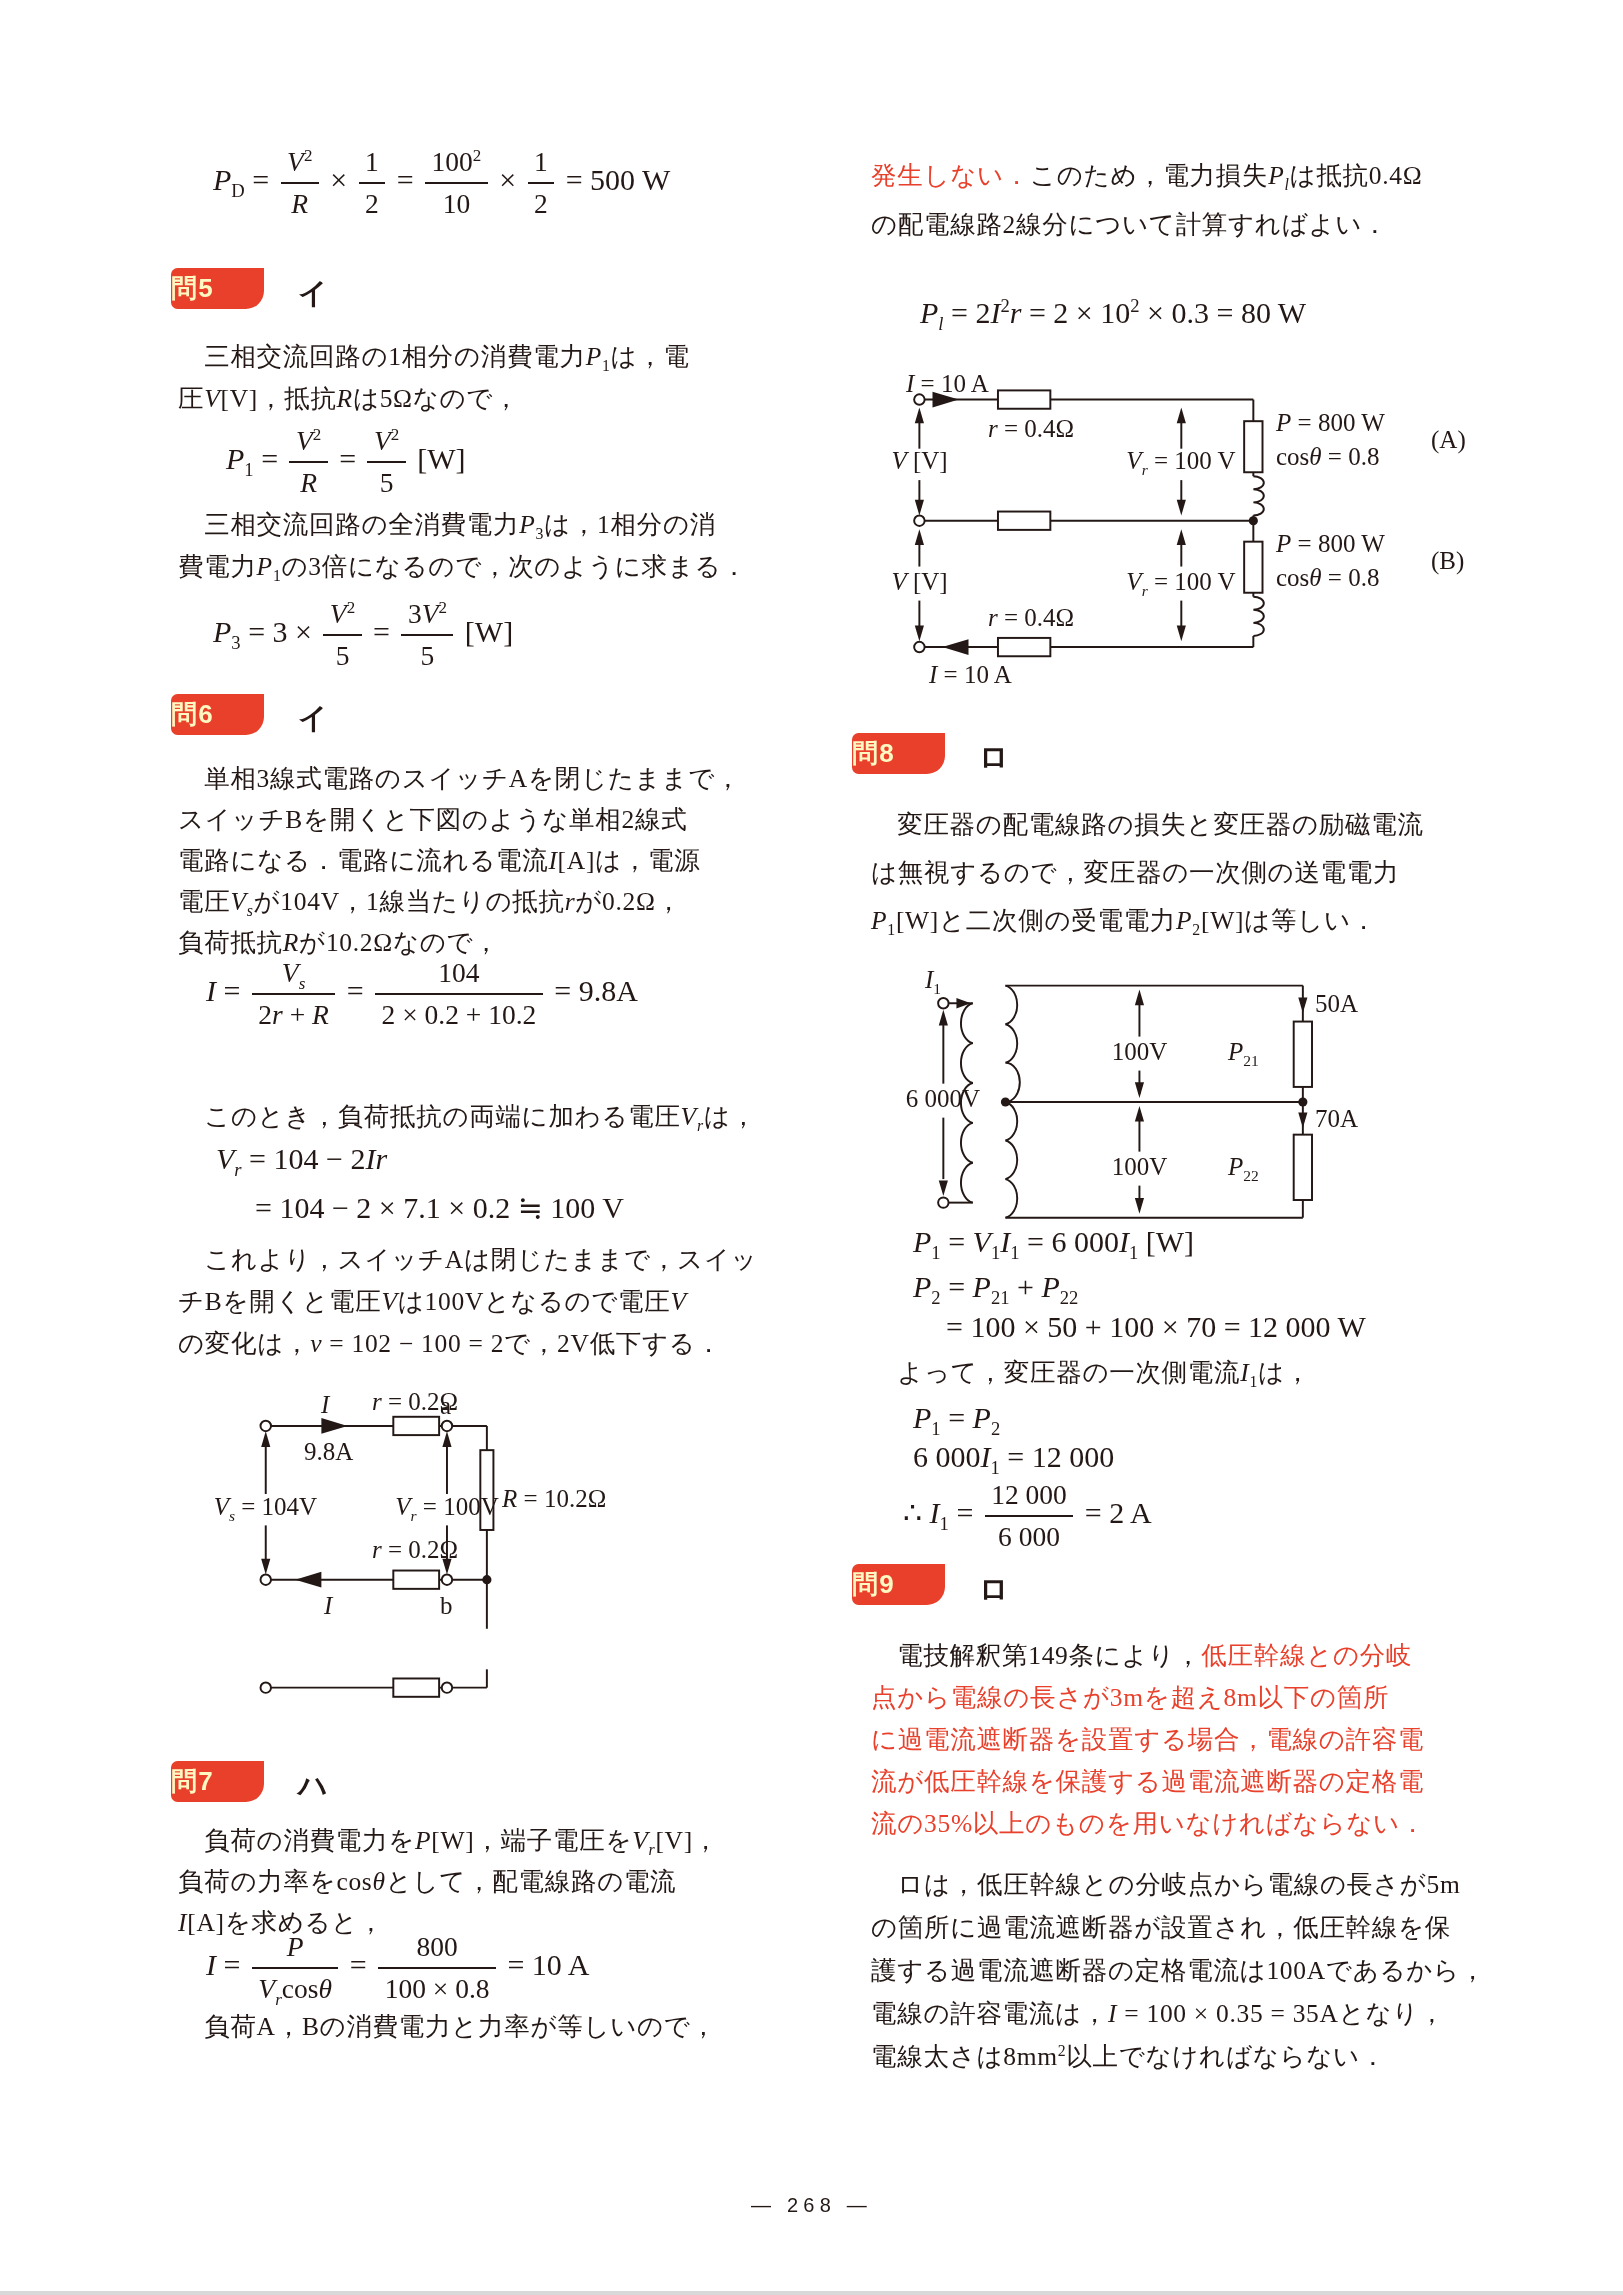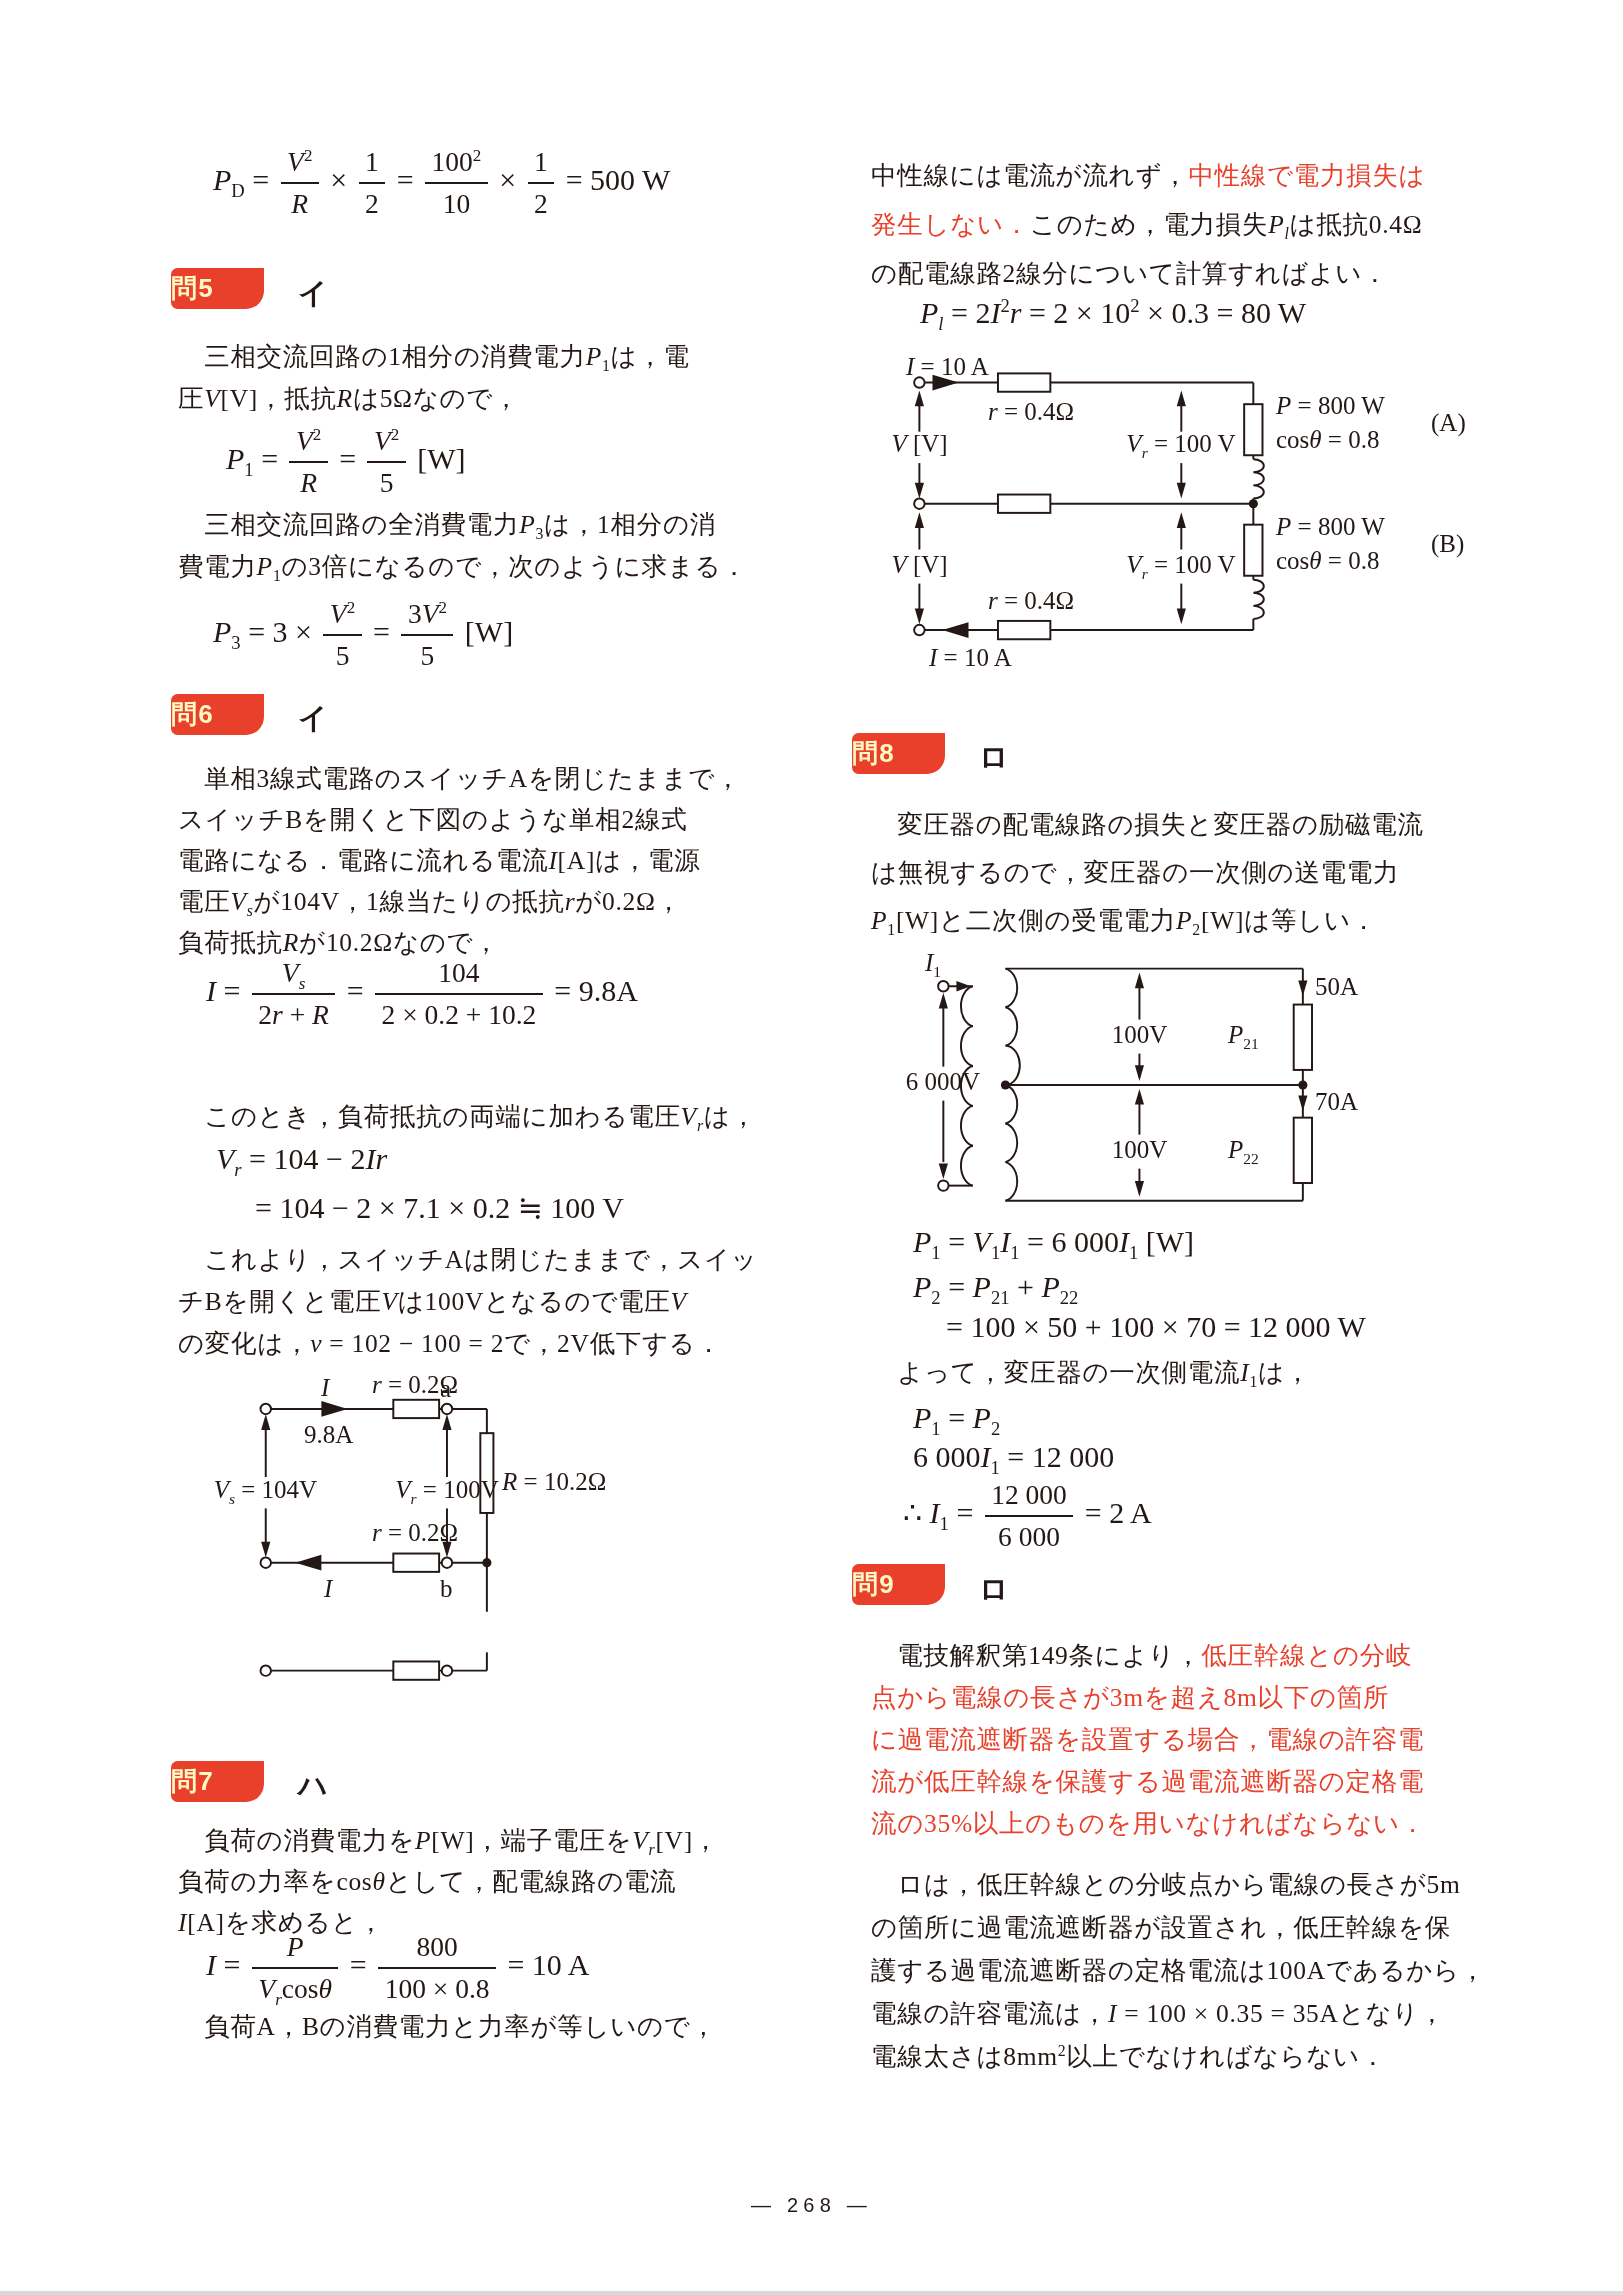--- a/index.html
+++ b/index.html
@@ -13,21 +13,21 @@
   sub{font-size:62%;line-height:0;}
   sup{font-size:62%;line-height:0;}
   .formula{font-size:30px;white-space:nowrap;}
   .formula .frac{display:inline-block;vertical-align:middle;text-align:center;margin:0 3.9px;font-size:27.5px;}
   .frac .num{display:block;padding:1.3px 6.5px 3.9px;border-bottom:2px solid #231815;line-height:1.15;}
   .frac .den{display:block;padding:3.9px 6.5px 1.3px;line-height:1.15;}
   .badge{position:absolute;width:93px;height:41px;background:#e8402b;border-radius:6.5px 0 18.3px 6.5px;
          color:#fef9c3;font-family:"Liberation Sans","DejaVu Sans",sans-serif;font-weight:bold;font-size:26px;
          display:flex;align-items:center;justify-content:flex-start;letter-spacing:1.3px;}
   .answer{position:absolute;font-family:"Liberation Sans","DejaVu Sans",sans-serif;font-weight:bold;font-size:29px;}
-  .diagram{position:absolute;}
+  .diagram{position:absolute;margin-top:17px;}
   .dlabel{position:absolute;font-size:25px;white-space:nowrap;}
   .ctr{text-align:center;}
   .footer{position:absolute;left:0;right:0;top:2194px;text-align:center;
           font-family:"Liberation Sans","DejaVu Sans",sans-serif;font-size:20px;letter-spacing:5.2px;}
   .page-edge{position:absolute;left:0;right:0;bottom:0;height:3.9px;background:#d9d9d9;}
   svg{display:block;}
 </style>
 </head>
 <body>
 
@@ -142,21 +142,20 @@
     <div class="line"><span class="it">I</span><span>[A]を求めると，</span></div>
   </div>
 
   <div class="abs formula" style="left:206px;top:1930px"><span class="it">I</span><span> = </span><span class="frac"><span class="num"><span class="it">P</span></span><span class="den"><span class="it">V</span><sub class="it">r</sub><span>cos</span><span class="it">θ</span></span></span><span> = </span><span class="frac"><span class="num"><span>800</span></span><span class="den"><span>100 × 0.8</span></span></span><span> = 10 A</span></div>
 
   <div class="abs para" style="left:178px;top:2006px;--lh:41px">
     <div class="line"><span>　負荷A，Bの消費電力と力率が等しいので，</span></div>
   </div>
 
   <div class="abs para" style="left:871px;top:151px;--lh:49px">
-    <div class="line"><span>中性線には電流が流れず，</span><span class="red">中性線で電力損失は</span></div>
     <div class="line"><span class="red">発生しない．</span><span>このため，電力損失</span><span class="it">P</span><sub class="it">l</sub><span>は抵抗0.4Ω</span></div>
     <div class="line"><span>の配電線路2線分について計算すればよい．</span></div>
   </div>
 
   <div class="abs formula" style="left:920px;top:296px"><span class="it">P</span><sub class="it">l</sub><span> = 2</span><span class="it">I</span><sup>2</sup><span class="it">r</span><span> = 2 × 10</span><sup>2</sup><span> × 0.3 = 80 W</span></div>
 
   <div class="diagram" style="left:867px;top:353px;width:681px;height:380px">
     <svg viewBox="0 0 1040 580" width="681" height="380">
       <g stroke="#231815" stroke-width="3" fill="none">
         <line x1="88" y1="45" x2="200" y2="45"></line>

